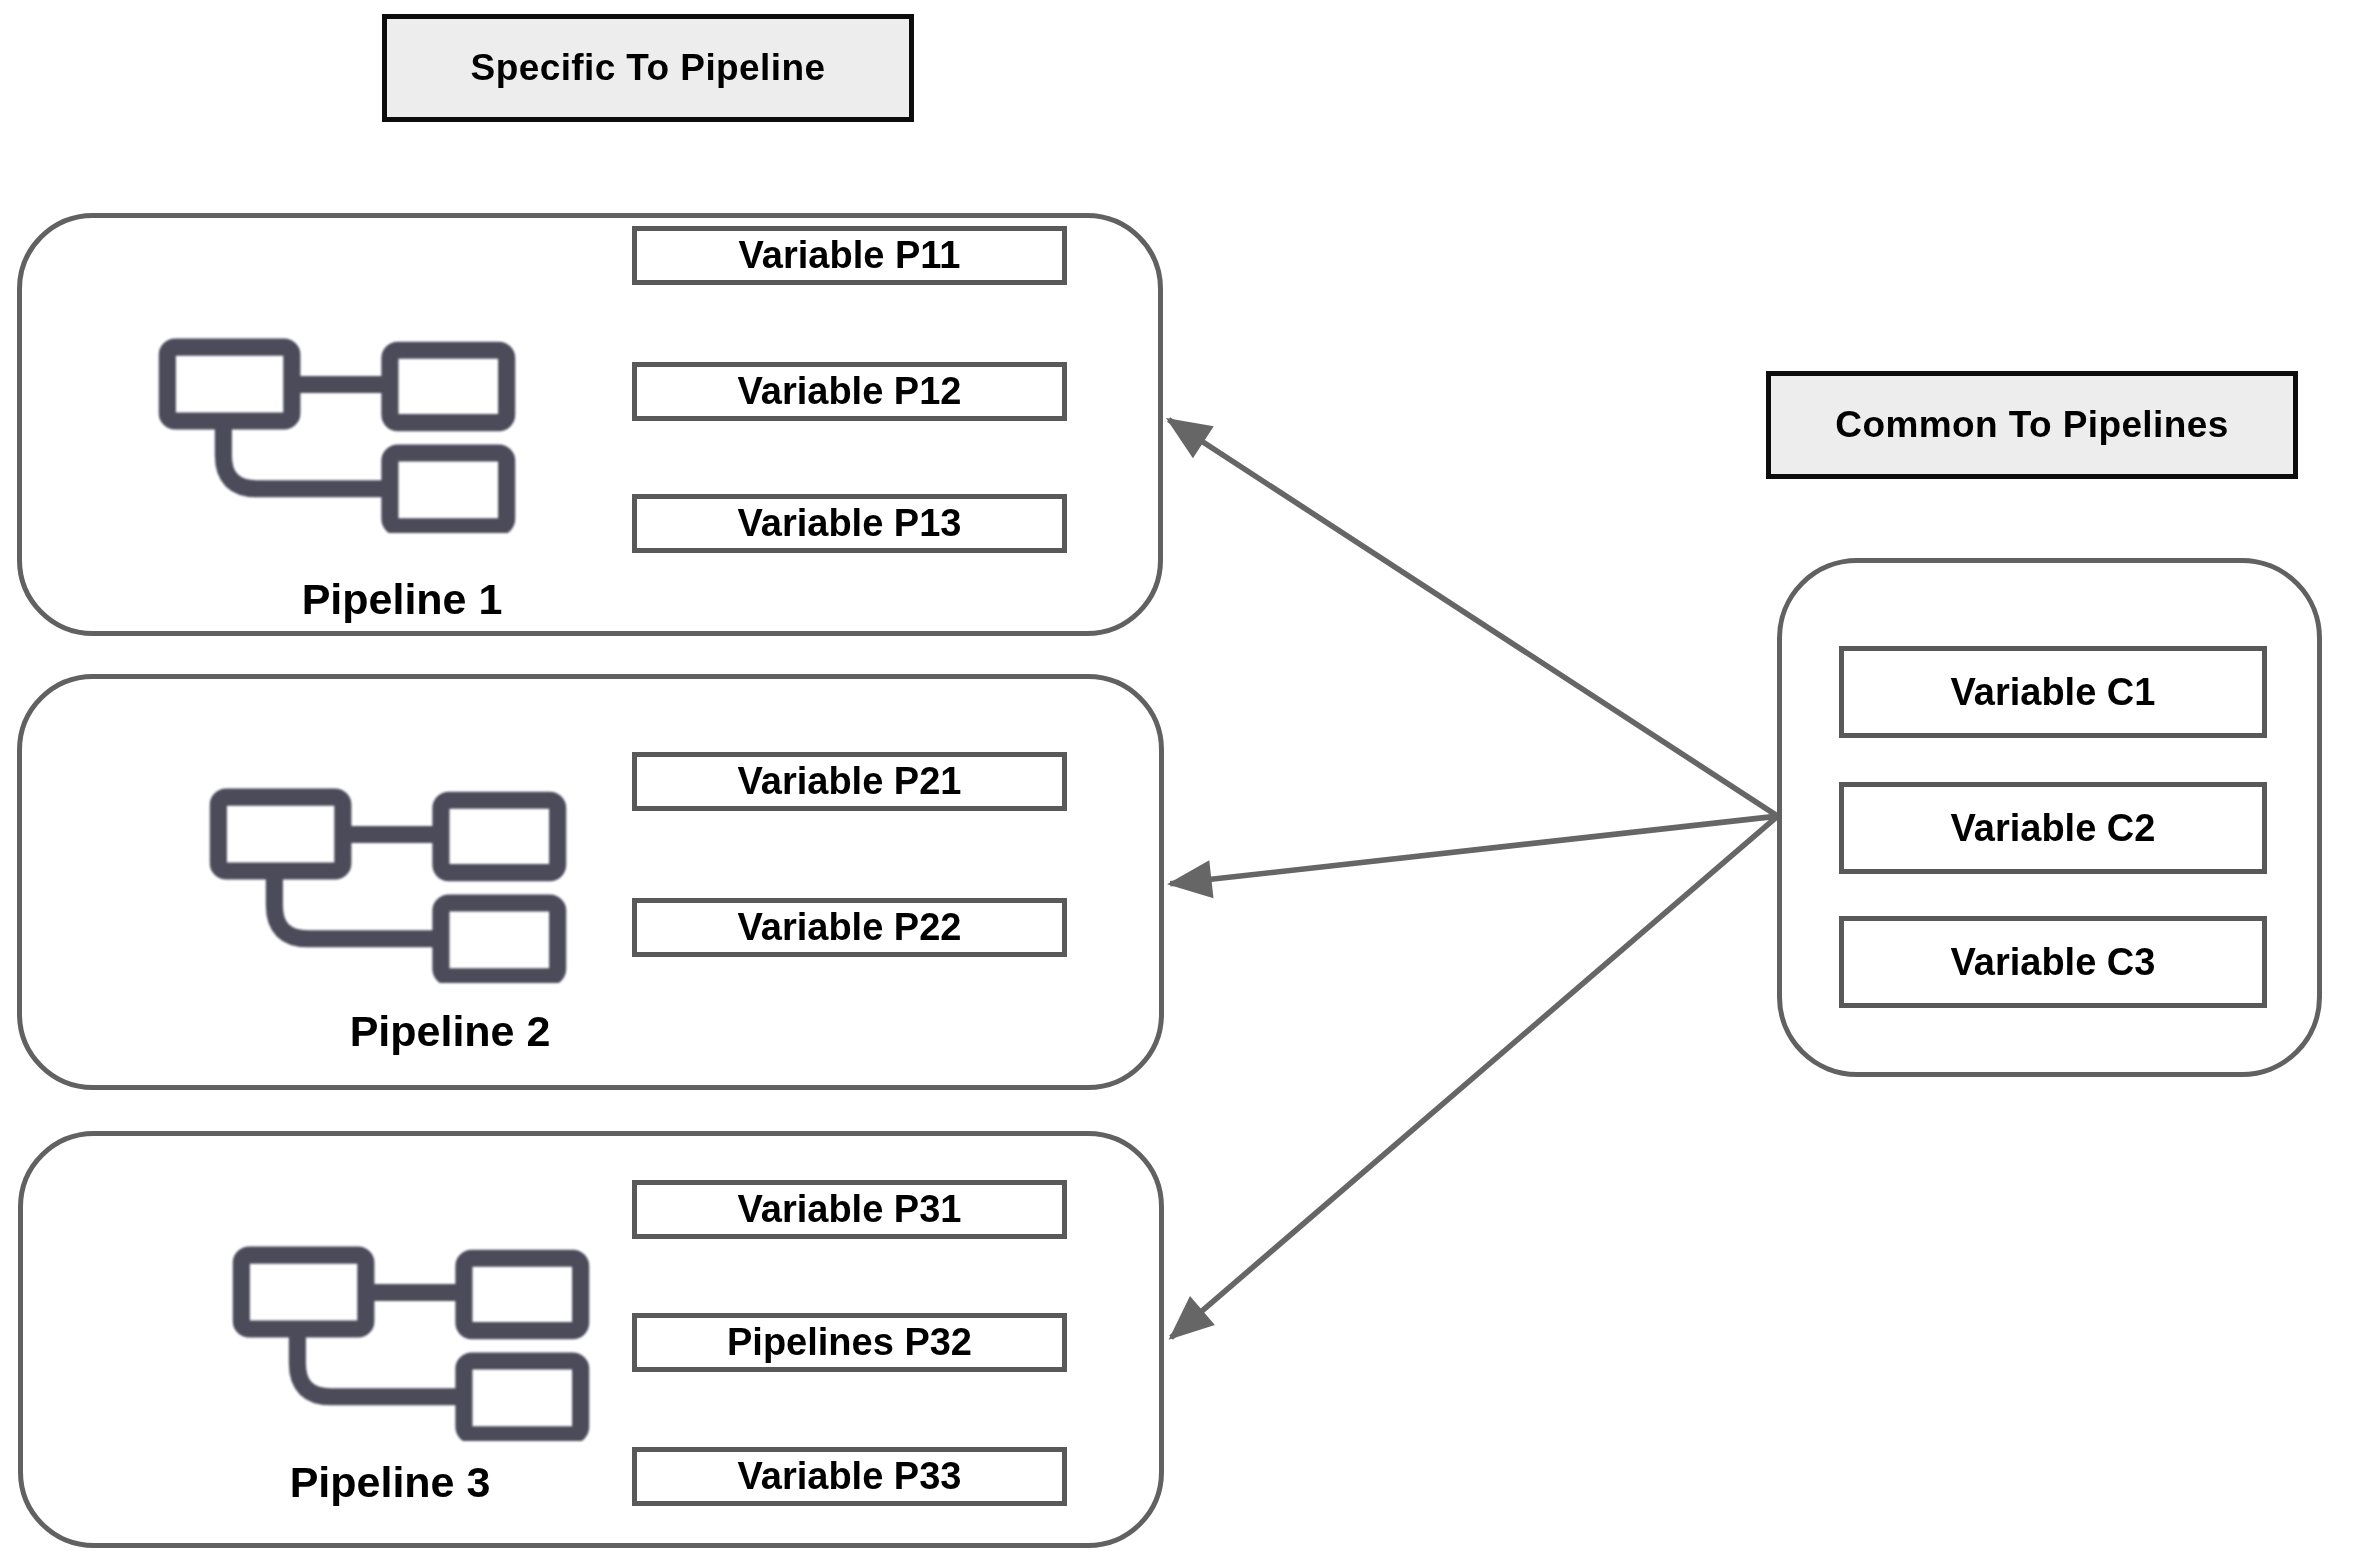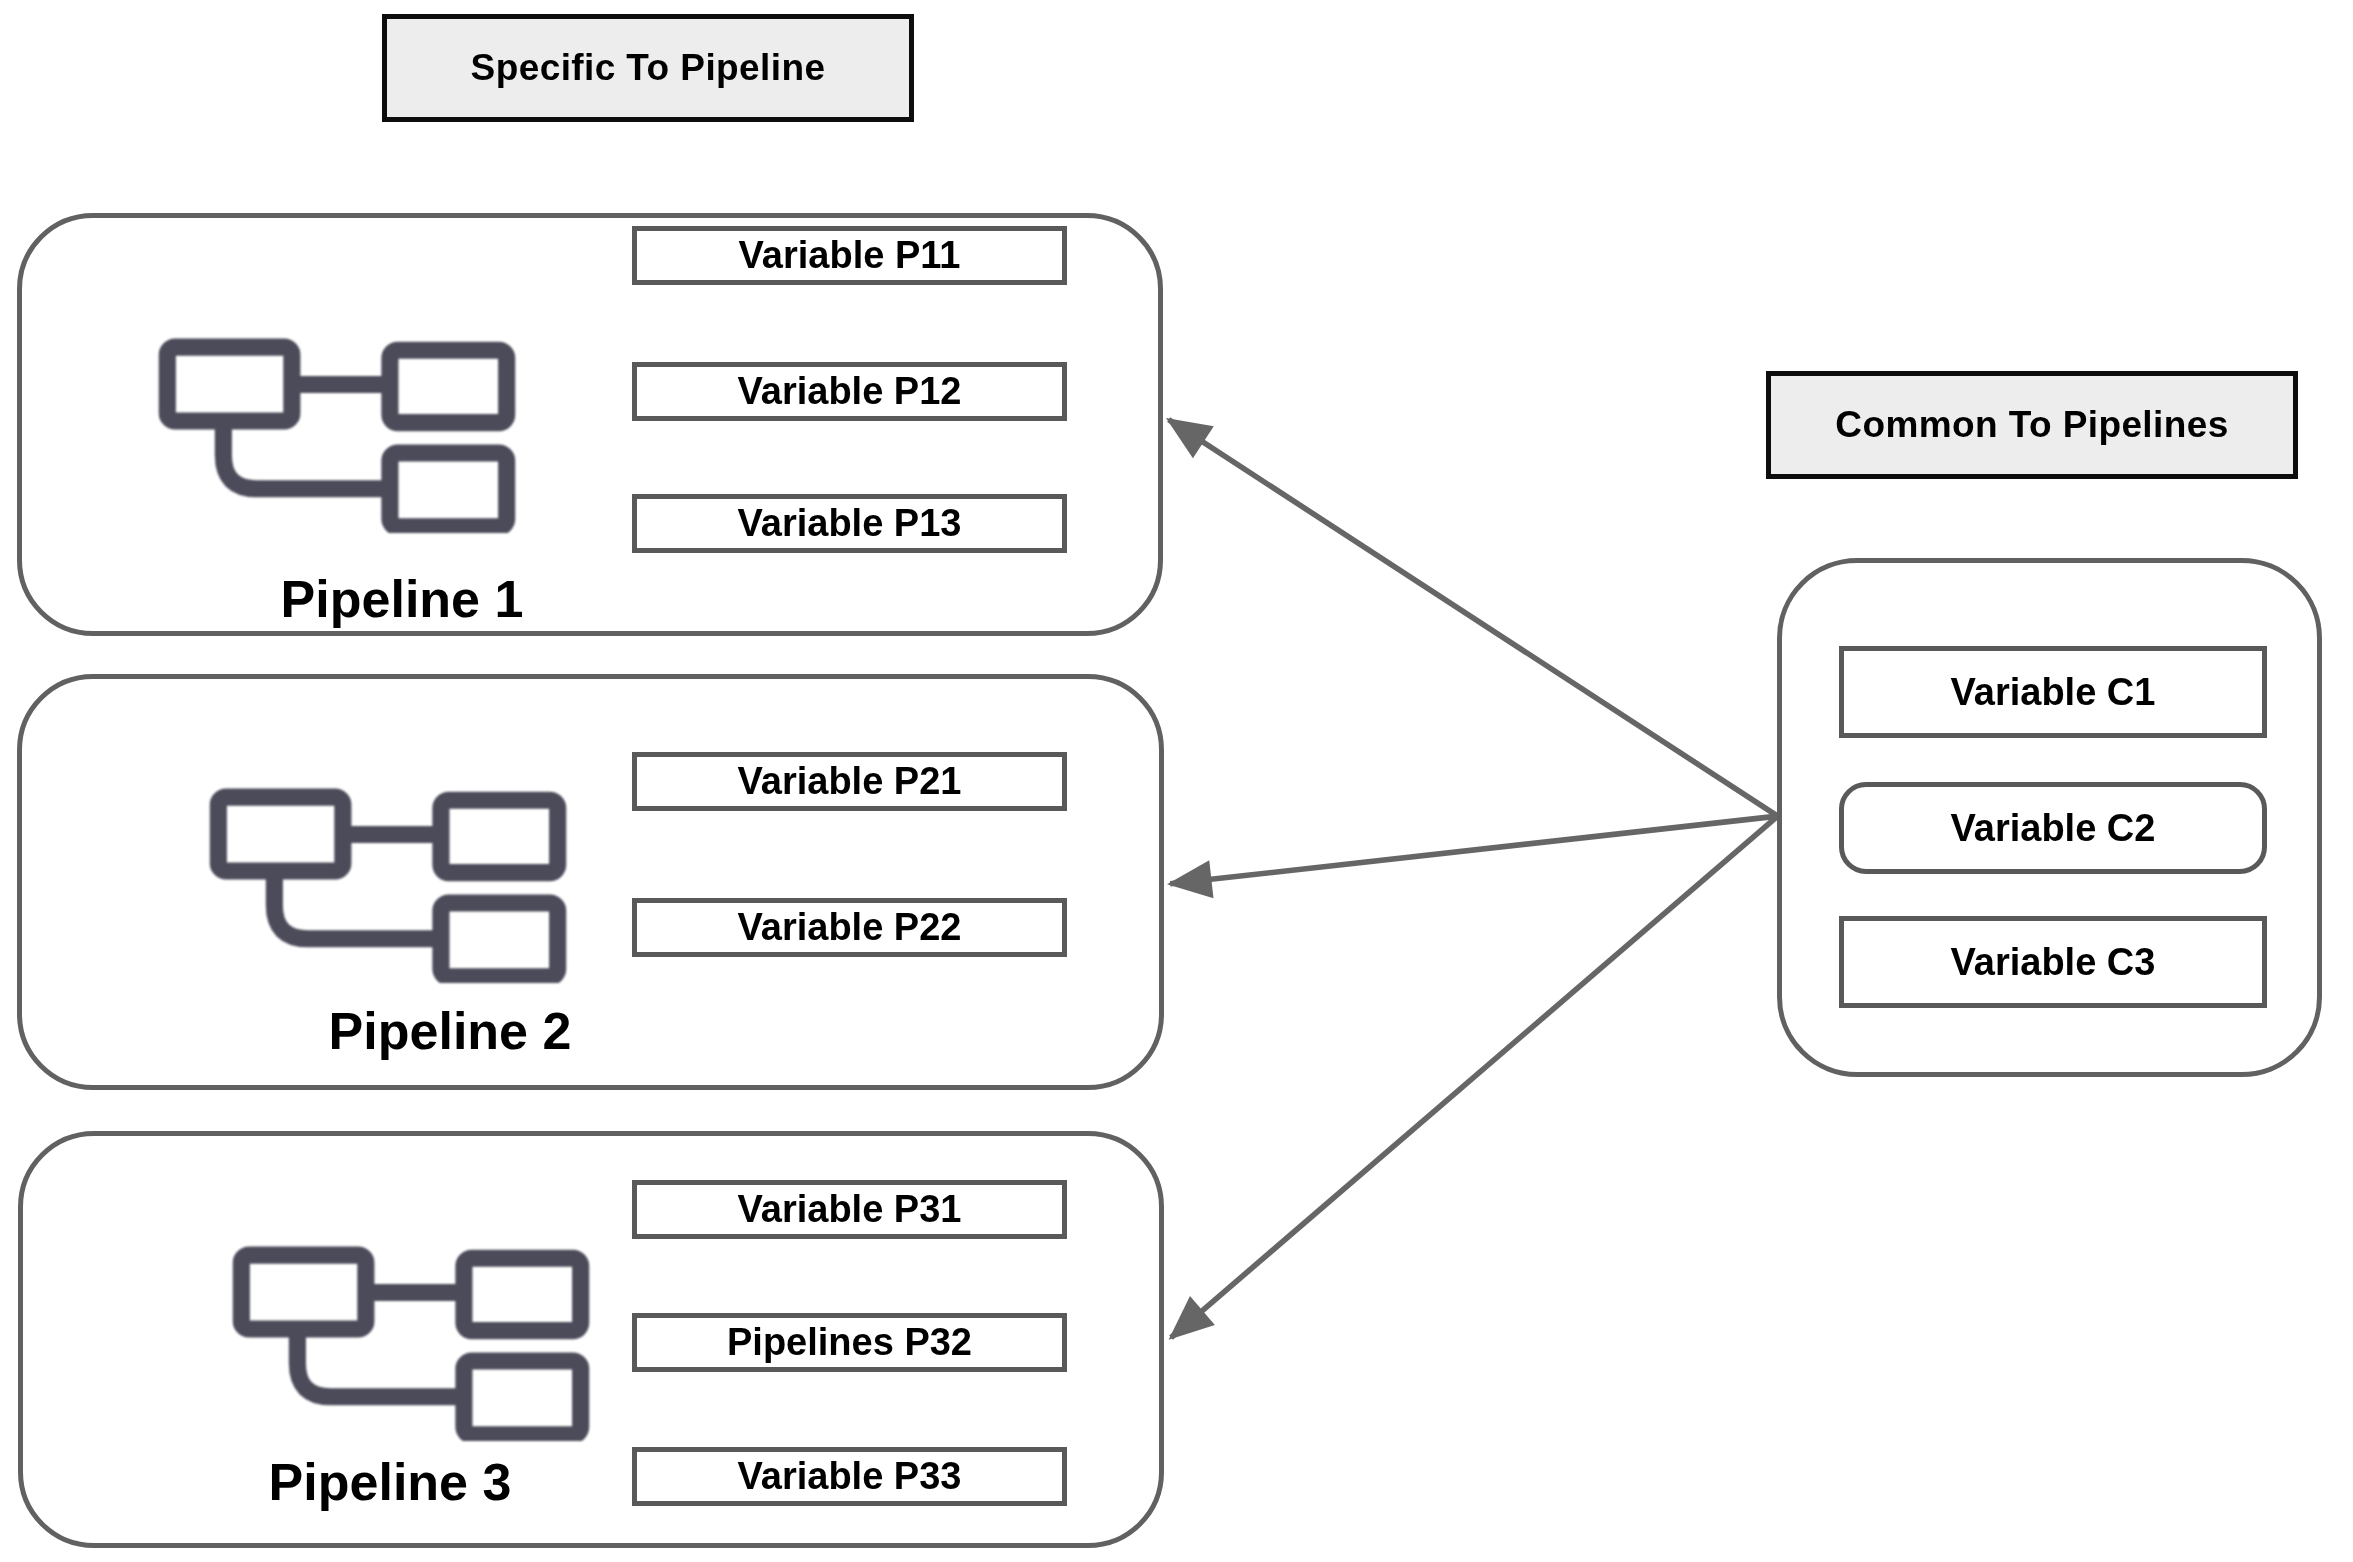--- a/index.html
+++ b/index.html
@@ -30,21 +30,21 @@
   .cbox {
     position: absolute; box-sizing: border-box;
     left: 1839px; width: 428px; height: 92px;
     border: 5.6px solid #595959; background: #ffffff;
     display: flex; align-items: center; justify-content: center;
     font-weight: bold; font-size: 38px;
   }
 
   .plabel {
     position: absolute; transform: translate(-50%, -50%);
-    font-weight: bold; font-size: 52px; white-space: nowrap;
+    font-weight: bold; font-size: 43px; white-space: nowrap;
   }
 
   .picon { position: absolute; filter: blur(1.1px); }
   .arrow-layer { position: absolute; left: 0; top: 0; pointer-events: none; }
 </style>
 </head>
 <body>
 
 <div class="canvas">
 
@@ -141,21 +141,21 @@
       <span>Variable P33</span>
     </div>
   </div>
 
   <div class="group">
     <div class="container" style="left:1777px; top:558px; width:545px; height:519px; border-radius:80px;"></div>
 
     <div class="cbox" style="top:646px;">
       <span>Variable C1</span>
     </div>
-    <div class="cbox" style="top:782px;border-radius:27px;">
+    <div class="cbox" style="top:782px;">
       <span>Variable C2</span>
     </div>
     <div class="cbox" style="top:916px;">
       <span>Variable C3</span>
     </div>
   </div>
 
 </div>
 
 

